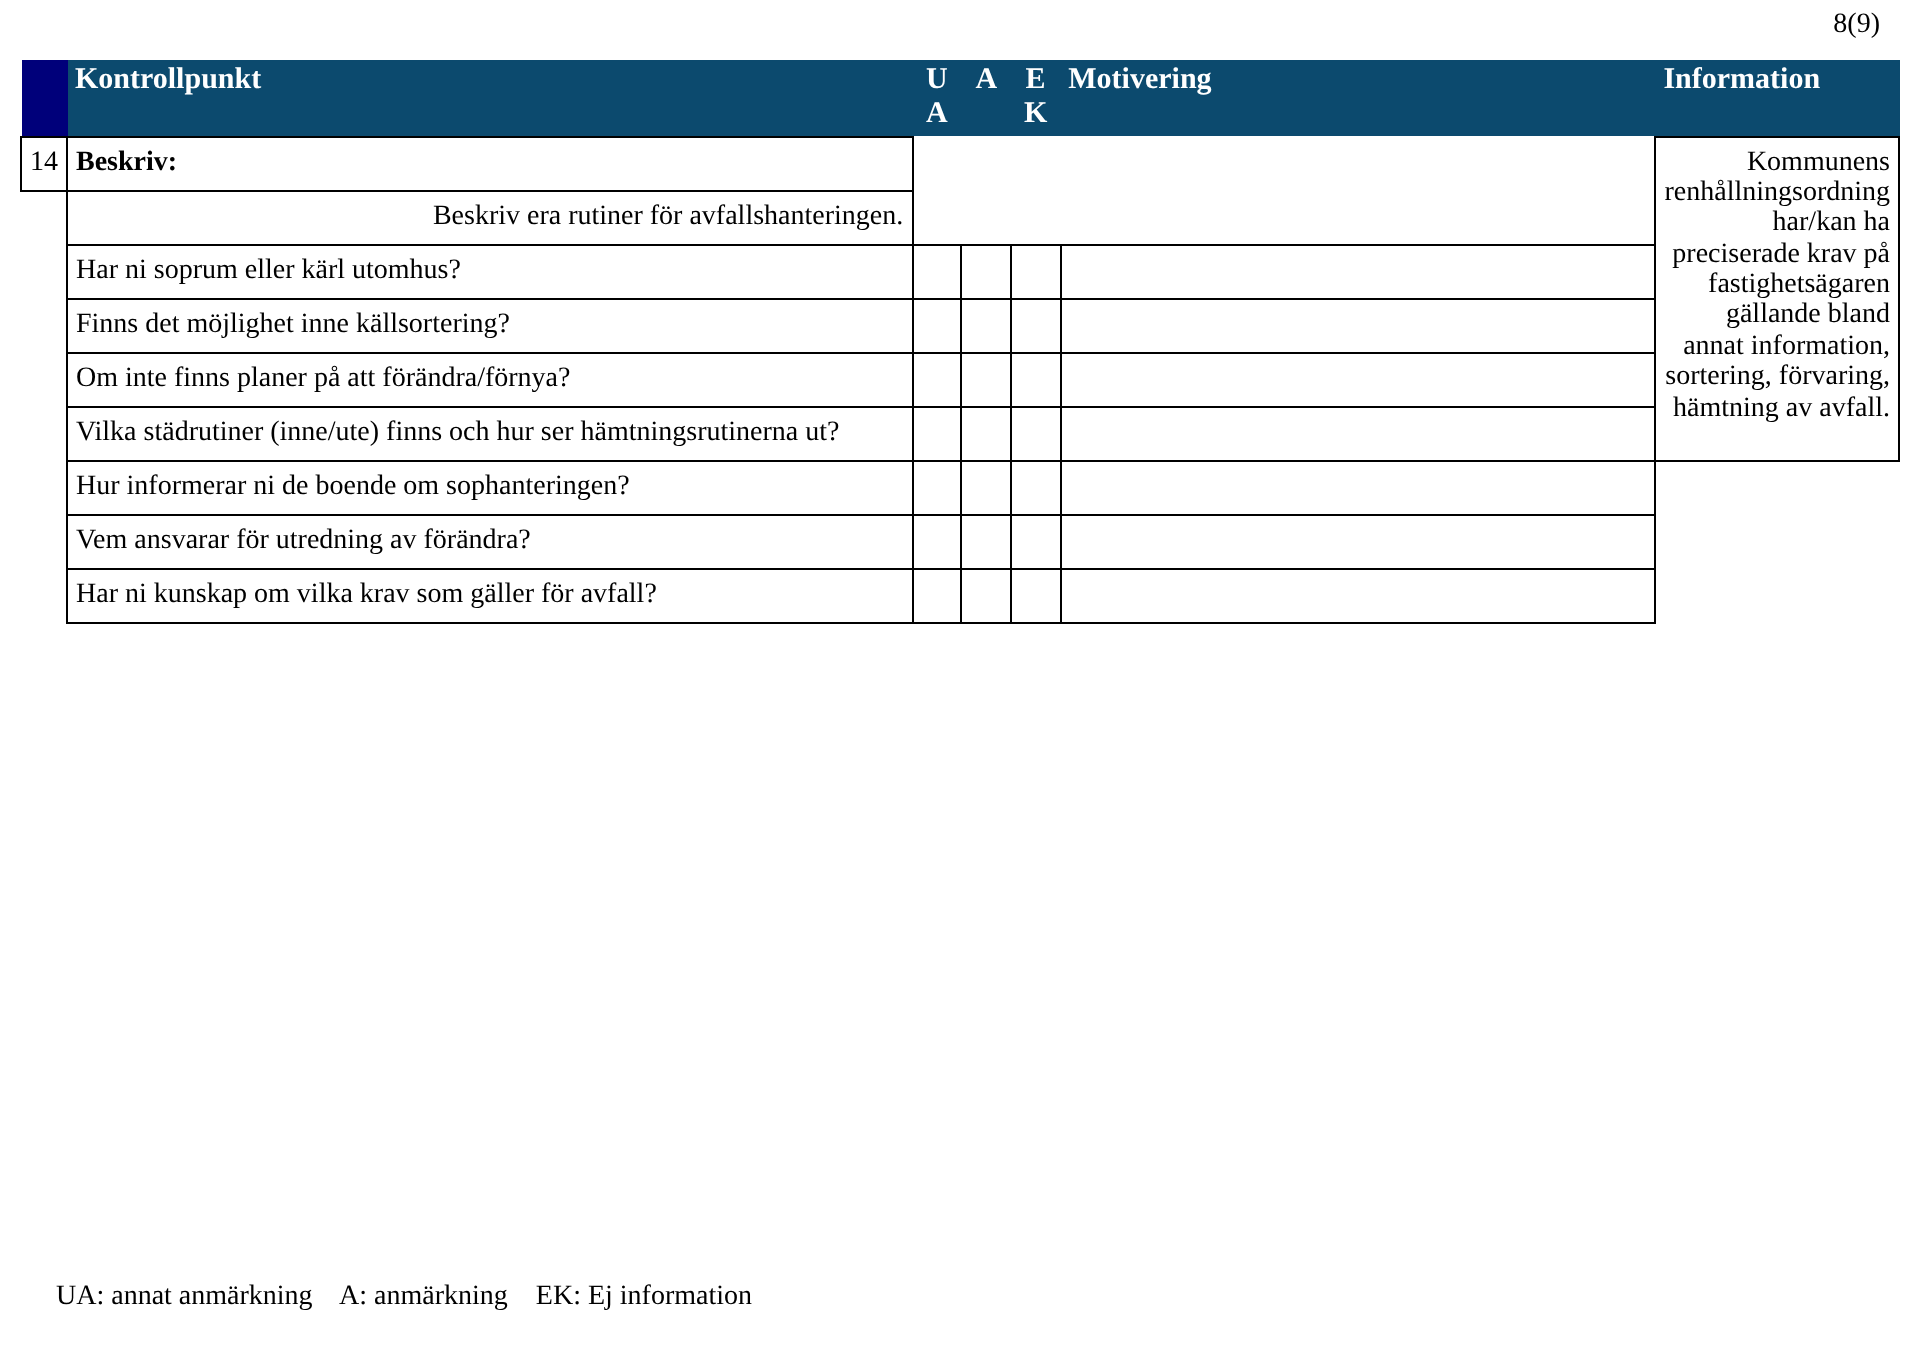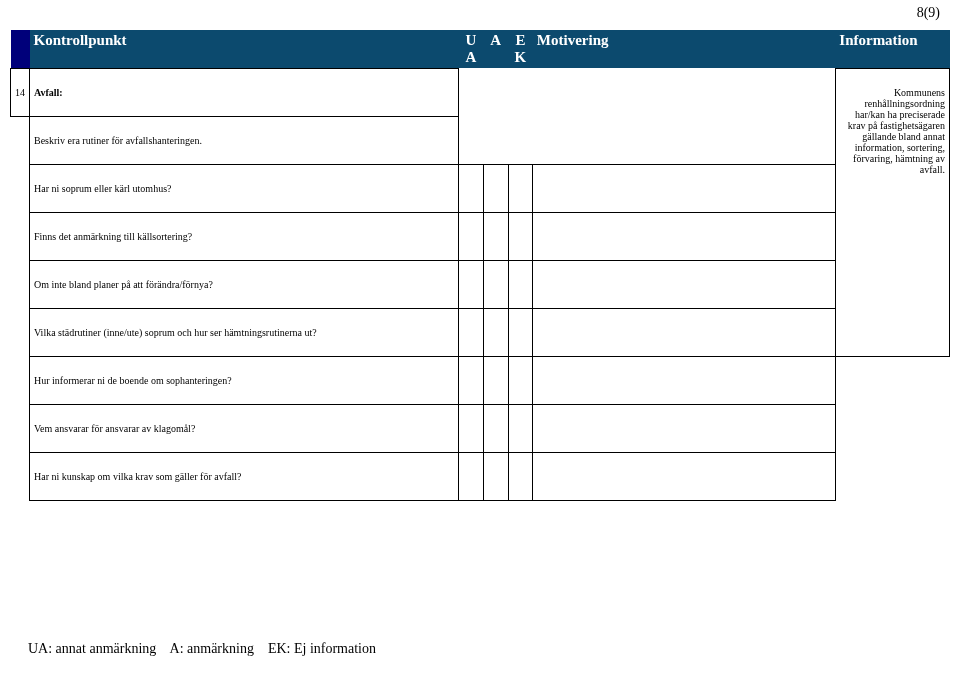--- a/index.html
+++ b/index.html
@@ -36,23 +36,23 @@
     }
     .hdr-kp { width: 440px; text-align: left; }
     .hdr-ua { width: 25px; text-align: center; }
     .hdr-a  { width: 25px; text-align: center; }
     .hdr-ek { width: 25px; text-align: center; }
     .hdr-mot { width: 310px; text-align: left; padding-left: 6px; }
     .hdr-info { width: 115px; text-align: left; }
     .hdr-sub { font-weight: bold; }
     .row td {
       border: 1px solid #000;
-      padding: 18px 4px;
+      padding: 5px 4px;
       vertical-align: top;
-      font-size: 10px;
+      font-size: 14px;
       height: 20px;
     }
     .rownum { width: 18px; text-align: right; vertical-align: top; }
     .section-title { font-weight: bold; }
     .noborder { border: none !important; }
     .ua-cell, .a-cell, .ek-cell { width: 25px; }
     .mot-cell { width: 310px; }
     .info-cell {
       width: 115px;
       font-size: 11px;
@@ -88,76 +88,76 @@
     <td class="hdr-ek">
       <span>E</span><br>
       <span class="hdr-sub">K</span>
     </td>
     <td class="hdr-mot">Motivering</td>
     <td class="hdr-info">Information</td>
   </tr>
 
   <tr class="row">
     <td class="rownum">14</td>
-    <td class="section-title">Avfall:</td>
+    <td class="section-title">Beskriv:</td>
     <td class="ua-cell noborder" rowspan="2" style="border-left:1px solid #000;border-right:1px solid #000;border-bottom:1px solid #000;"></td>
     <td class="a-cell noborder" rowspan="2" style="border-left:1px solid #000;border-right:1px solid #000;border-bottom:1px solid #000;"></td>
     <td class="ek-cell noborder" rowspan="2" style="border-left:1px solid #000;border-right:1px solid #000;border-bottom:1px solid #000;"></td>
     <td class="mot-cell noborder" rowspan="2" style="border-left:1px solid #000;border-right:1px solid #000;border-bottom:1px solid #000;"></td>
     <td class="info-cell" rowspan="6">Kommunens renhållningsordning har/kan ha preciserade krav på fastighetsägaren gällande bland annat information, sortering, förvaring, hämtning av avfall.</td>
   </tr>
 
   <tr class="row">
     <td class="rownum noborder" rowspan="12" style="border-left:1px solid #000;border-bottom:1px solid #000;"></td>
-    <td style="border-top:none;">Beskriv era rutiner för avfallshanteringen.</td>
+    <td style="border-top:none;text-align:right;">Beskriv era rutiner för avfallshanteringen.</td>
   </tr>
 
   <tr class="row">
     <td>Har ni soprum eller kärl utomhus?</td>
     <td class="ua-cell"></td>
     <td class="a-cell"></td>
     <td class="ek-cell"></td>
     <td class="mot-cell"></td>
   </tr>
 
   <tr class="row">
-    <td>Finns det anmärkning till källsortering?</td>
+    <td>Finns det möjlighet inne källsortering?</td>
     <td class="ua-cell"></td>
     <td class="a-cell"></td>
     <td class="ek-cell"></td>
     <td class="mot-cell"></td>
   </tr>
 
   <tr class="row">
-    <td>Om inte bland planer på att förändra/förnya?</td>
+    <td>Om inte finns planer på att förändra/förnya?</td>
     <td class="ua-cell"></td>
     <td class="a-cell"></td>
     <td class="ek-cell"></td>
     <td class="mot-cell"></td>
   </tr>
 
   <tr class="row">
-    <td>Vilka städrutiner (inne/ute) soprum och hur ser hämtningsrutinerna ut?</td>
+    <td>Vilka städrutiner (inne/ute) finns och hur ser hämtningsrutinerna ut?</td>
     <td class="ua-cell"></td>
     <td class="a-cell"></td>
     <td class="ek-cell"></td>
     <td class="mot-cell"></td>
   </tr>
 
   <tr class="row">
     <td>Hur informerar ni de boende om sophanteringen?</td>
     <td class="ua-cell"></td>
     <td class="a-cell"></td>
     <td class="ek-cell"></td>
     <td class="mot-cell"></td>
     <td class="info-cell noborder" rowspan="7" style="border-left:1px solid #000;border-right:1px solid #000;border-bottom:1px solid #000;"></td>
   </tr>
 
   <tr class="row">
-    <td>Vem ansvarar för ansvarar av klagomål?</td>
+    <td>Vem ansvarar för utredning av förändra?</td>
     <td class="ua-cell"></td>
     <td class="a-cell"></td>
     <td class="ek-cell"></td>
     <td class="mot-cell"></td>
   </tr>
 
   <tr class="row">
     <td class="tall">Har ni kunskap om vilka krav som gäller för avfall?</td>
     <td class="ua-cell"></td>
     <td class="a-cell"></td>

